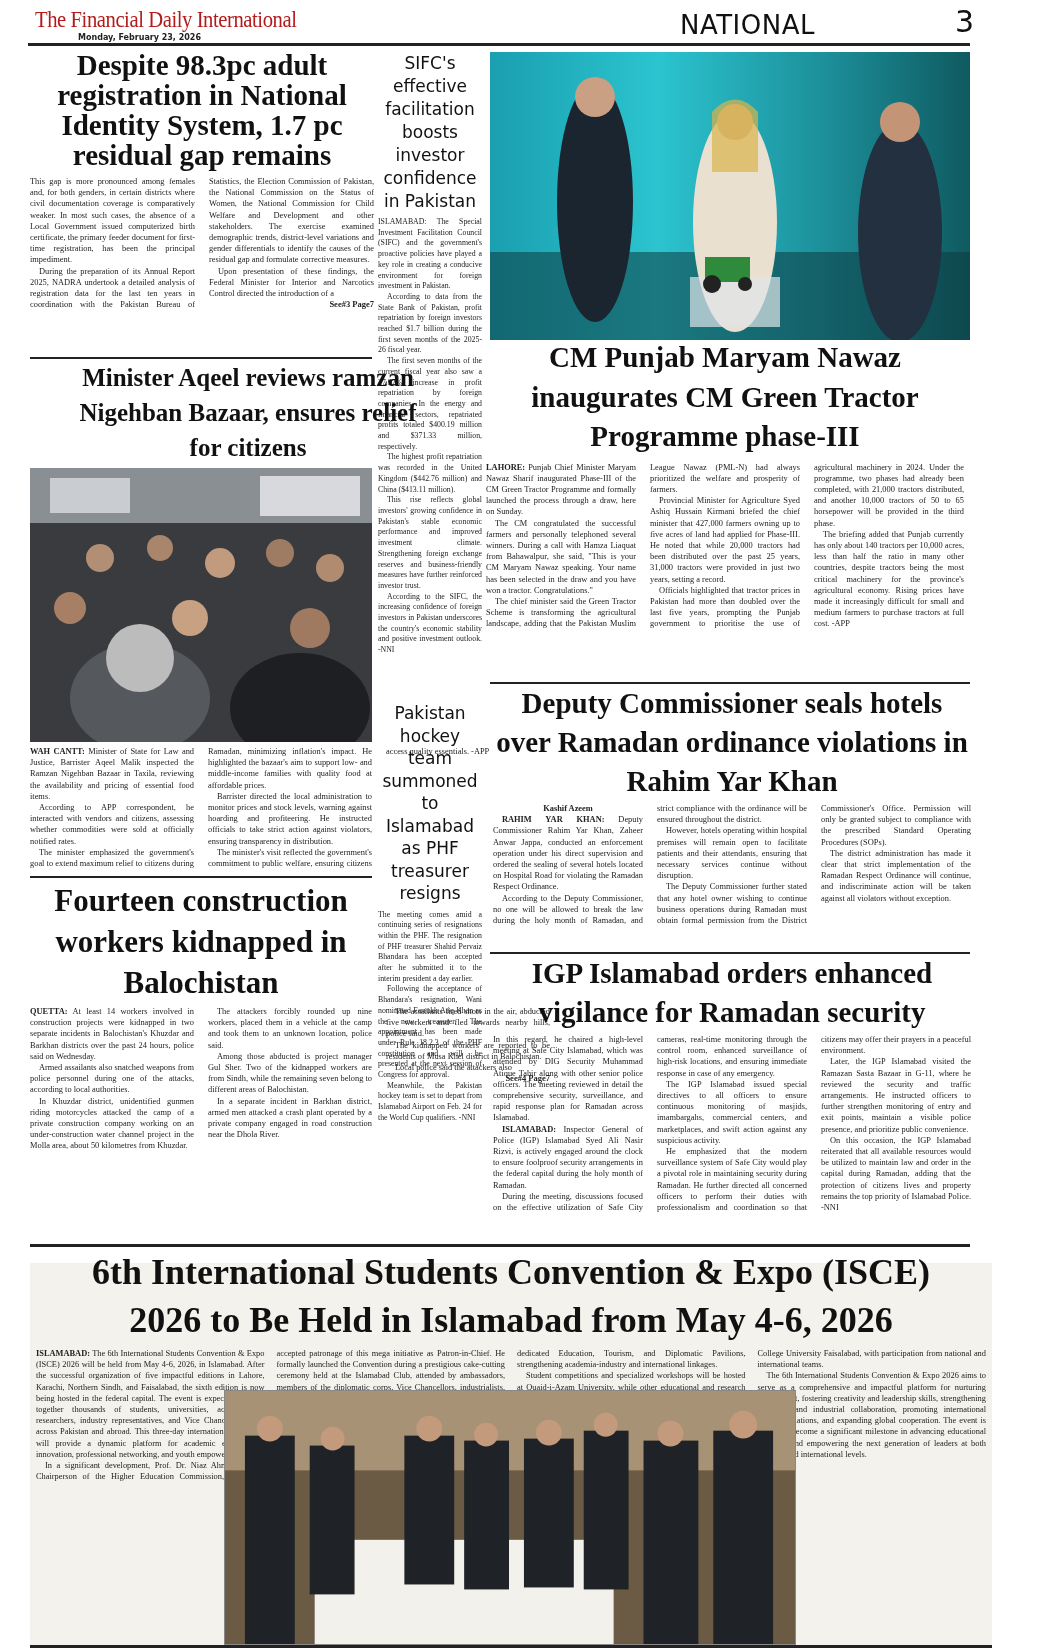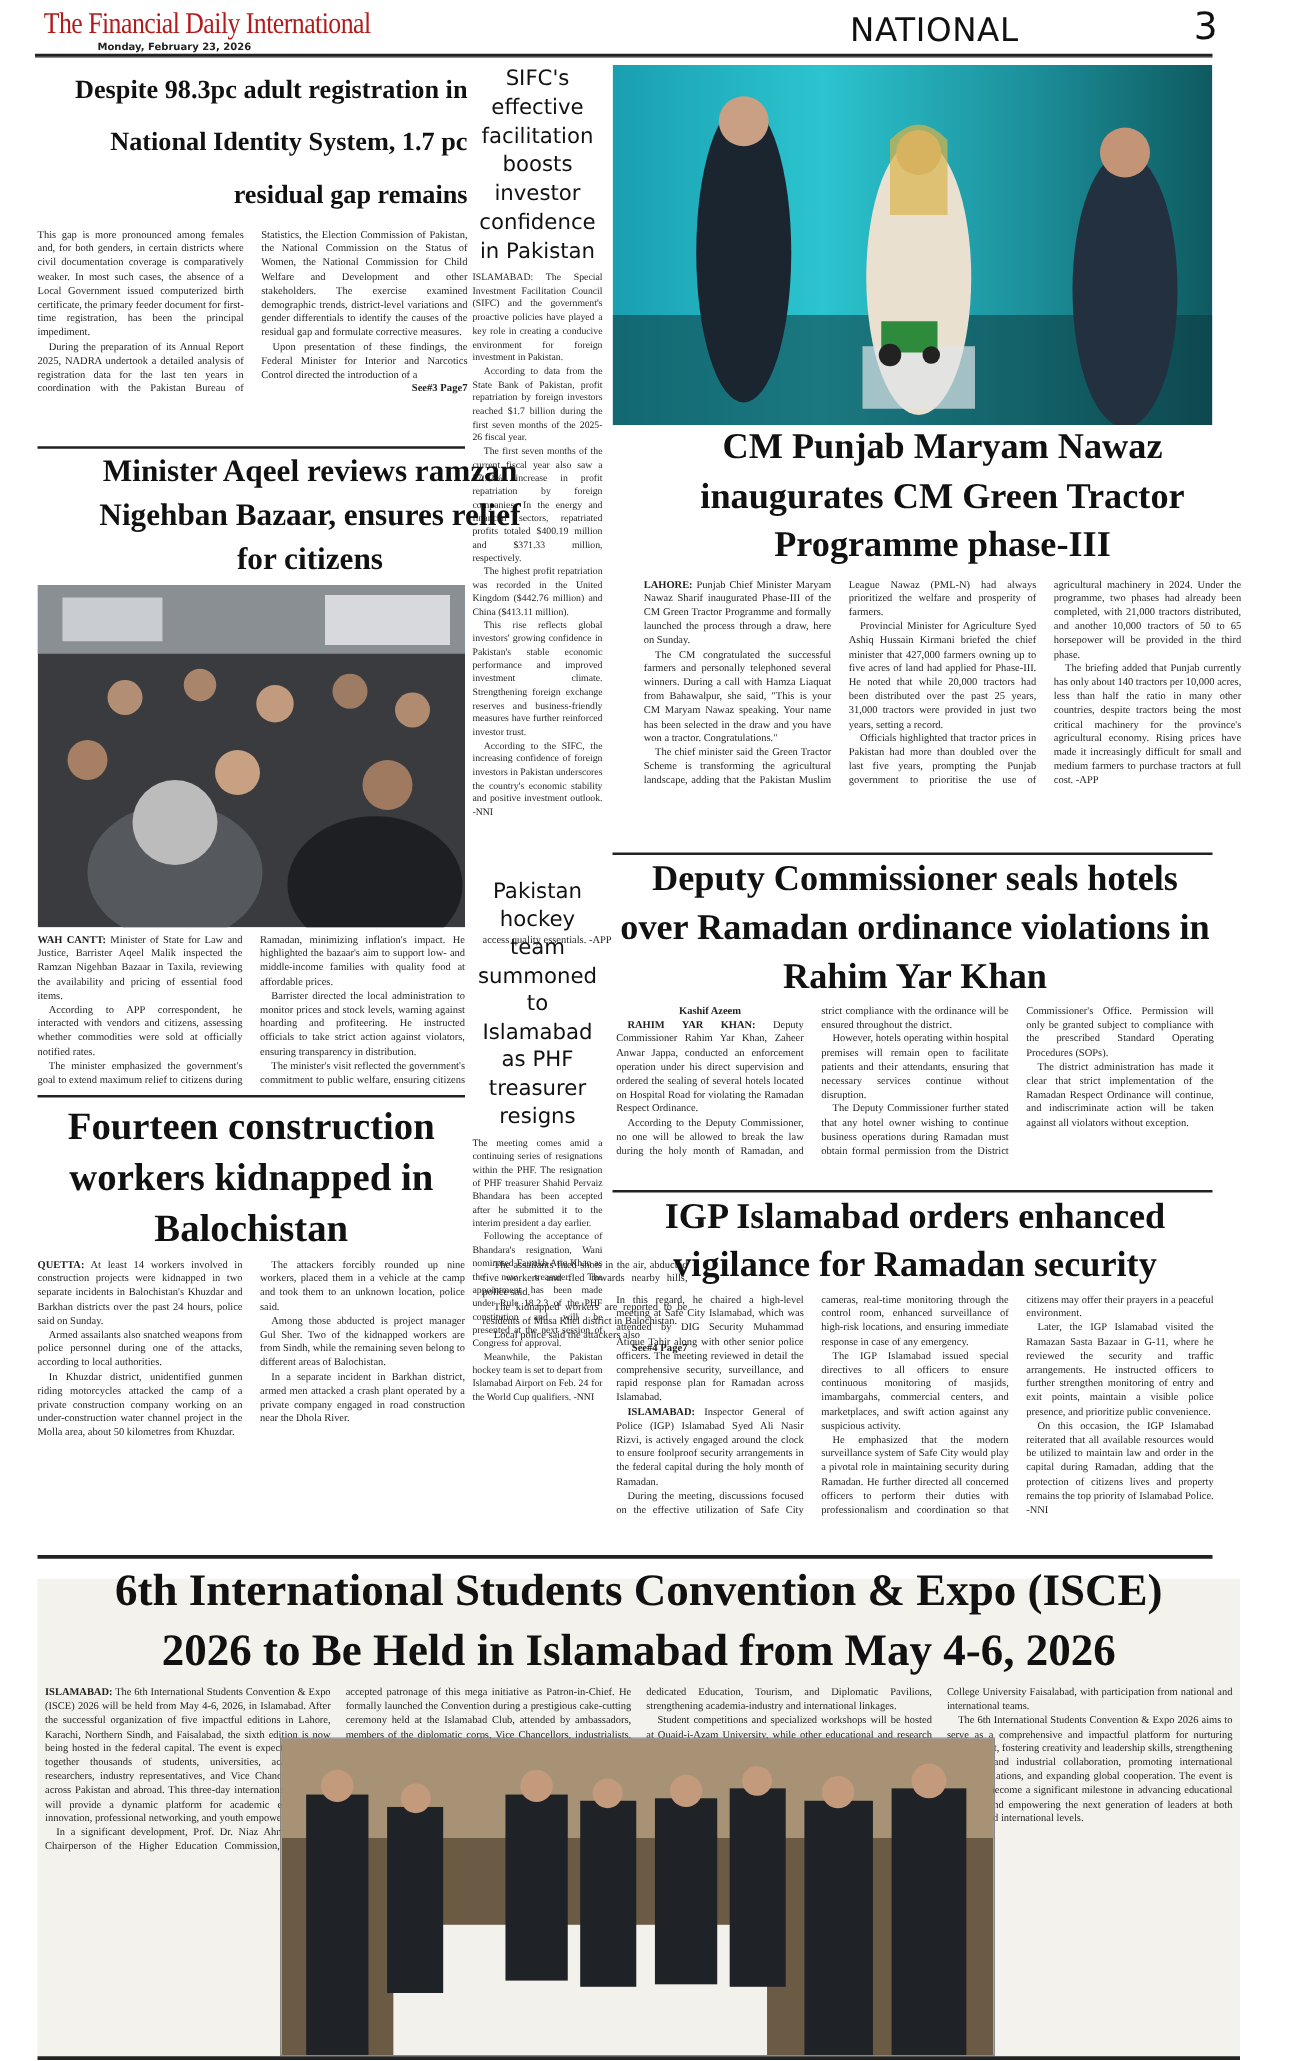--- a/index.html
+++ b/index.html
@@ -31,21 +31,21 @@
 </head>
 <body>
 
 <div class="abs masthead-title">The Financial Daily International</div>
 <div class="abs masthead-date">Monday, February 23, 2026</div>
 <div class="abs section-name">NATIONAL</div>
 <div class="abs page-num">3</div>
 <div class="abs masthead-rule"></div>
 
 <div class="abs" style="left:30px; top:50px; width:344px;">
-  <h1 class="headline" style="font-size:21px; line-height:42px;text-align:right;">Despite 98.3pc adult registration in National Identity System, 1.7 pc residual gap remains</h1>
+  <h1 class="headline" style="font-size:29px; line-height:30px;">Despite 98.3pc adult registration in National Identity System, 1.7 pc residual gap remains</h1>
   <div class="body col2" style="margin-top:6px; height:140px;">
     <p>This gap is more pronounced among females and, for both genders, in certain districts where civil documentation coverage is comparatively weaker. In most such cases, the absence of a Local Government issued computerized birth certificate, the primary feeder document for first-time registration, has been the principal impediment.</p>
     <p>During the preparation of its Annual Report 2025, NADRA undertook a detailed analysis of registration data for the last ten years in coordination with the Pakistan Bureau of Statistics, the Election Commission of Pakistan, the National Commission on the Status of Women, the National Commission for Child Welfare and Development and other stakeholders. The exercise examined demographic trends, district-level variations and gender differentials to identify the causes of the residual gap and formulate corrective measures.</p>
     <p>Upon presentation of these findings, the Federal Minister for Interior and Narcotics Control directed the introduction of a</p>
     <span class="see">See#3 Page7</span>
   </div>
 </div>
 <div class="abs rule" style="left:30px; top:357px; width:342px;"></div>
 
 <div class="abs" style="left:378px; top:52px; width:104px;">
@@ -87,21 +87,21 @@
     <path d="M222 60 Q245 35 268 60 L268 120 L222 120 Z" fill="#d9b44a" opacity="0.7"></path>
     <rect x="200" y="225" width="90" height="50" fill="#dfe6ea" opacity="0.7"></rect>
     <rect x="215" y="205" width="45" height="25" fill="#2e8b3c"></rect>
     <circle cx="222" cy="232" r="9" fill="#222"></circle>
       <circle cx="255" cy="232" r="7" fill="#222"></circle>
     <ellipse cx="410" cy="180" rx="42" ry="110" fill="#223040"></ellipse>
     <circle cx="410" cy="70" r="20" fill="#c49477"></circle>
   </svg>
 </div>
 
-<div class="abs" style="left:515px; top:338px; width:478px;">
+<div class="abs" style="left:486px; top:338px; width:478px;">
   <h1 class="headline" style="font-size:29px; line-height:39.5px; padding:0 10px;">CM Punjab Maryam Nawaz inaugurates CM Green Tractor Programme phase-III</h1>
   <div class="body col3" style="margin-top:5px; height:190px;">
     <p><span class="dateline">LAHORE:</span> <span>Punjab Chief Minister Maryam Nawaz Sharif inaugurated Phase-III of the CM Green Tractor Programme and formally launched the process through a draw, here on Sunday.</span></p>
     <p>The CM congratulated the successful farmers and personally telephoned several winners. During a call with Hamza Liaquat from Bahawalpur, she said, "This is your CM Maryam Nawaz speaking. Your name has been selected in the draw and you have won a tractor. Congratulations."</p>
     <p>The chief minister said the Green Tractor Scheme is transforming the agricultural landscape, adding that the Pakistan Muslim League Nawaz (PML-N) had always prioritized the welfare and prosperity of farmers.</p>
     <p>Provincial Minister for Agriculture Syed Ashiq Hussain Kirmani briefed the chief minister that 427,000 farmers owning up to five acres of land had applied for Phase-III. He noted that while 20,000 tractors had been distributed over the past 25 years, 31,000 tractors were provided in just two years, setting a record.</p>
     <p>Officials highlighted that tractor prices in Pakistan had more than doubled over the last five years, prompting the Punjab government to prioritise the use of agricultural machinery in 2024. Under the programme, two phases had already been completed, with 21,000 tractors distributed, and another 10,000 tractors of 50 to 65 horsepower will be provided in the third phase.</p>
     <p>The briefing added that Punjab currently has only about 140 tractors per 10,000 acres, less than half the ratio in many other countries, despite tractors being the most critical machinery for the province's agricultural economy. Rising prices have made it increasingly difficult for small and medium farmers to purchase tractors at full cost. -APP</p>
   </div>
 </div>
@@ -147,21 +147,21 @@
     <p>However, hotels operating within hospital premises will remain open to facilitate patients and their attendants, ensuring that necessary services continue without disruption.</p>
     <p>The Deputy Commissioner further stated that any hotel owner wishing to continue business operations during Ramadan must obtain formal permission from the District Commissioner's Office. Permission will only be granted subject to compliance with the prescribed Standard Operating Procedures (SOPs).</p>
     <p>The district administration has made it clear that strict implementation of the Ramadan Respect Ordinance will continue, and indiscriminate action will be taken against all violators without exception.</p>
   </div>
 </div>
 <div class="abs rule" style="left:490px; top:952px; width:480px;"></div>
 
 <div class="abs" style="left:30px; top:880px; width:342px;">
   <h1 class="headline" style="font-size:31px; line-height:41px;">Fourteen construction workers kidnapped in Balochistan</h1>
   <div class="body col2" style="margin-top:3px; height:148px;">
-    <p><span class="dateline">QUETTA:</span> <span>At least 14 workers involved in construction projects were kidnapped in two separate incidents in Balochistan's Khuzdar and Barkhan districts over the past 24 hours, police said on Sunday.</span></p>
+    <p><span class="dateline">QUETTA:</span> <span>At least 14 workers involved in construction projects were kidnapped in two separate incidents in Balochistan's Khuzdar and Barkhan districts over the past 24 hours, police said on Wednesday.</span></p>
     <p>Armed assailants also snatched weapons from police personnel during one of the attacks, according to local authorities.</p>
     <p>In Khuzdar district, unidentified gunmen riding motorcycles attacked the camp of a private construction company working on an under-construction water channel project in the Molla area, about 50 kilometres from Khuzdar.</p>
     <p>The attackers forcibly rounded up nine workers, placed them in a vehicle at the camp and took them to an unknown location, police said.</p>
     <p>Among those abducted is project manager Gul Sher. Two of the kidnapped workers are from Sindh, while the remaining seven belong to different areas of Balochistan.</p>
     <p>In a separate incident in Barkhan district, armed men attacked a crash plant operated by a private company engaged in road construction near the Dhola River.</p>
     <p>The assailants fired shots in the air, abducted five workers and fled towards nearby hills, police said.</p>
     <p>The kidnapped workers are reported to be residents of Musa Khel district in Balochistan.</p>
     <p>Local police said the attackers also</p>
     <span class="see">See#4 Page7</span>
   </div>

